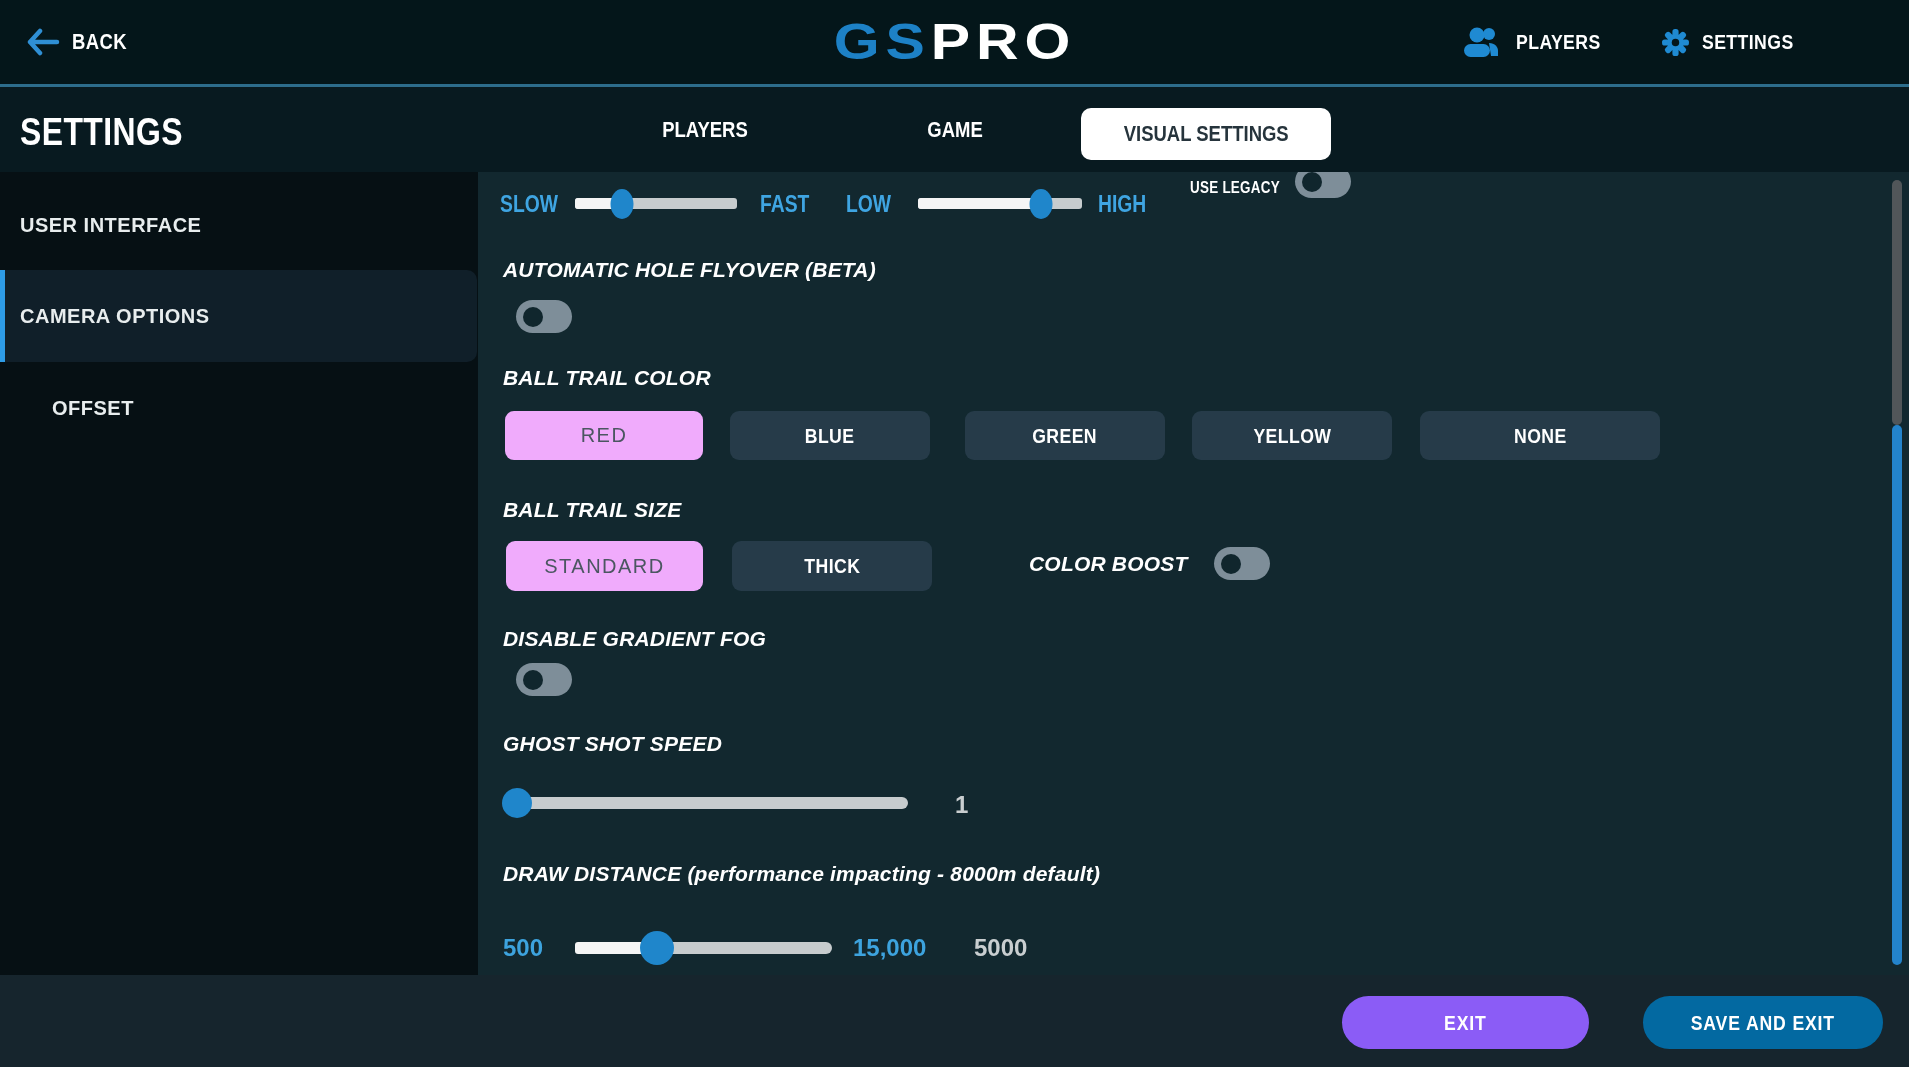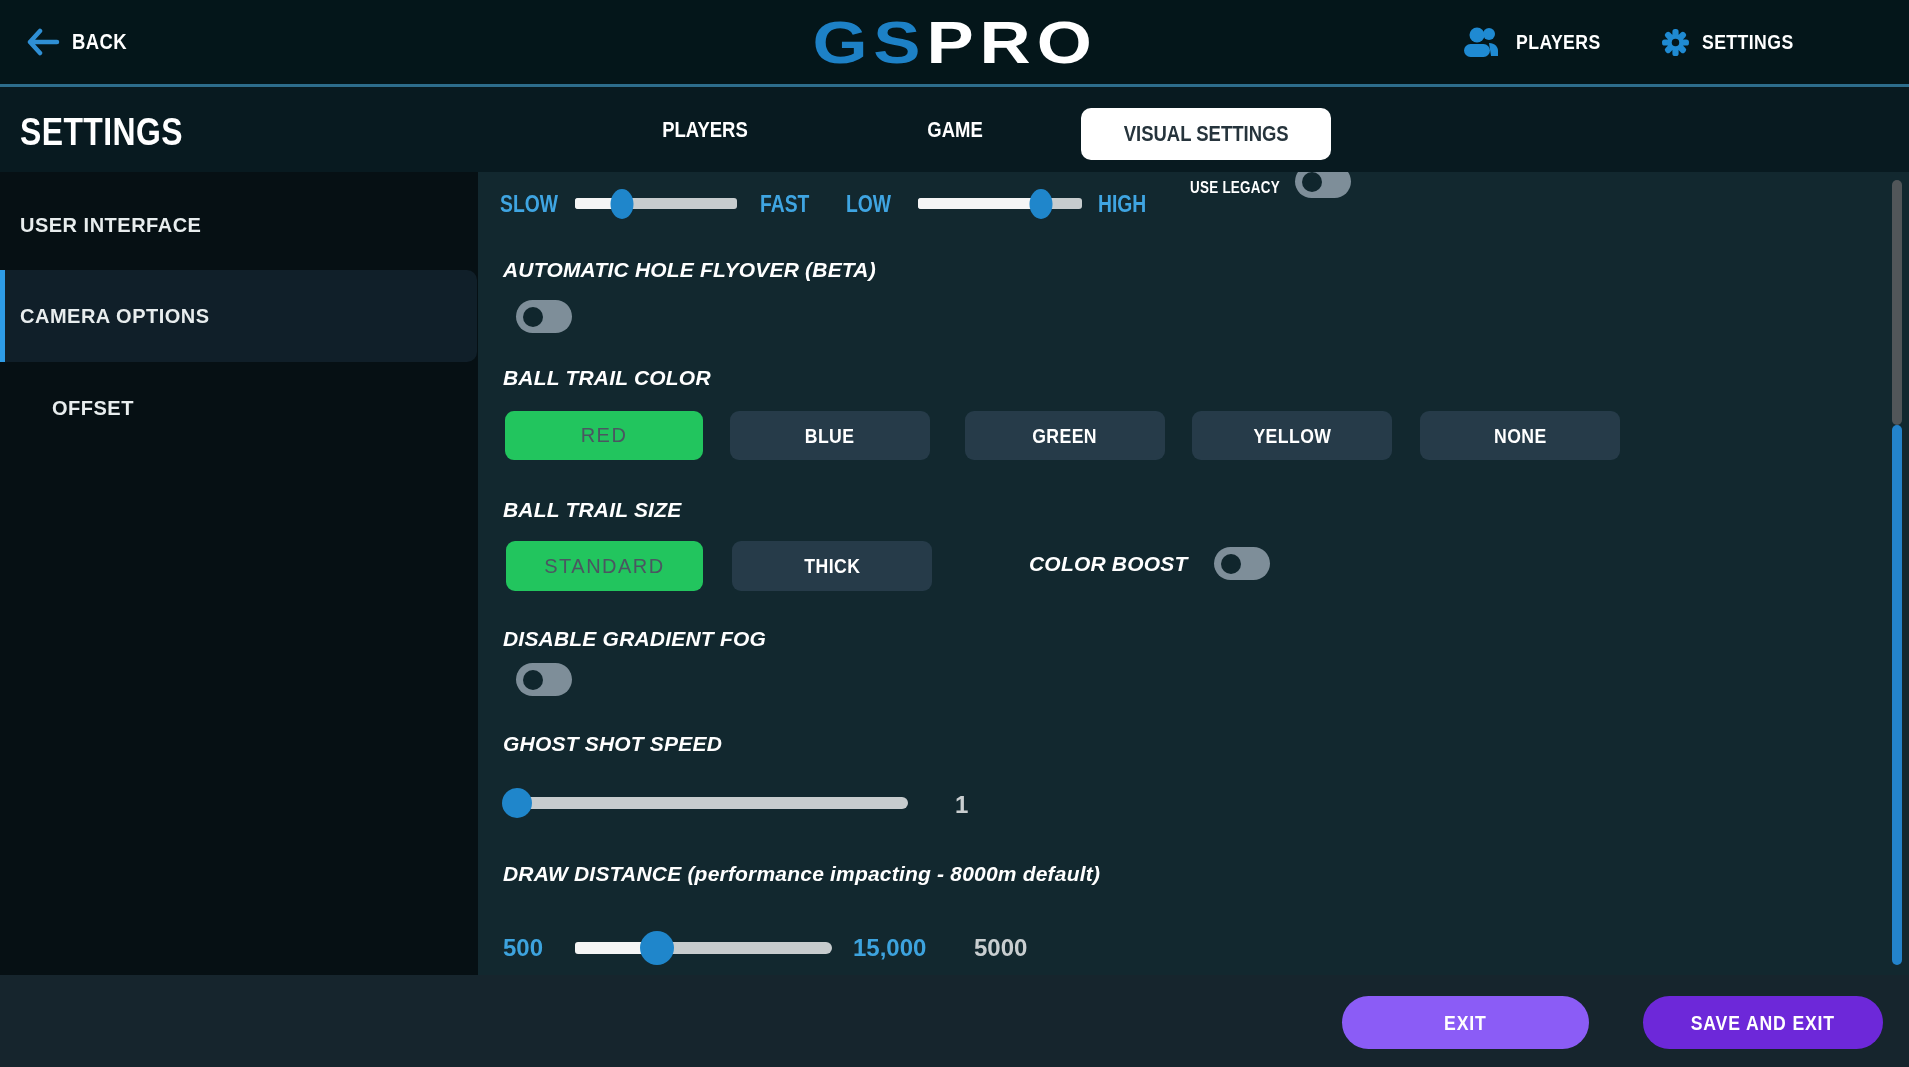--- a/index.html
+++ b/index.html
@@ -9,21 +9,21 @@
   
   .cx{display:inline-block;transform:scaleX(.84);transform-origin:center;white-space:nowrap;}
   .cxl{display:inline-block;transform:scaleX(.84);transform-origin:left center;white-space:nowrap;}
 
   
   .topbar{position:absolute;left:0;top:0;width:100%;height:87px;background:#04161a;
           border-bottom:3px solid #2d6d8c;box-sizing:border-box;z-index:6;}
   .back{position:absolute;left:26px;top:0;height:84px;display:flex;align-items:center;gap:12px;cursor:pointer;}
   .back-text{font-size:22px;font-weight:700;letter-spacing:.5px;color:#fff;}
   .logo{position:absolute;left:50%;top:0;height:84px;transform:translateX(-50%);
-        display:flex;align-items:center;font-weight:700;font-size:60px;letter-spacing:5px;}
+        display:flex;align-items:center;font-weight:700;font-size:50px;letter-spacing:5px;}
   .logo-inner{display:inline-block;transform:scaleX(1.18);transform-origin:center;}
   .logo .gs{color:#1d81c6;}
   .logo .pro{color:#ffffff;}
   .topright{position:absolute;right:98px;top:0;height:84px;display:flex;align-items:center;gap:44px;}
   .tr-item{display:flex;align-items:center;gap:12px;cursor:pointer;}
   .tr-label{font-size:21px;font-weight:700;letter-spacing:.5px;color:#fff;}
 
   
   .headerband{position:absolute;left:0;top:87px;width:100%;height:85px;background:#081a20;z-index:5;}
   .page-title{position:absolute;left:20px;top:24px;font-size:38px;font-weight:700;color:#fff;letter-spacing:.5px;}
@@ -58,37 +58,37 @@
 
   .toggle{position:absolute;width:56px;height:33px;border-radius:17px;background:#7e8e99;cursor:pointer;}
   .toggle .knob{position:absolute;left:7px;top:50%;transform:translateY(-50%);
                 width:20px;height:20px;border-radius:50%;background:#10262d;}
   .legacy-label{position:absolute;left:712px;top:7px;font-size:16px;font-weight:700;color:#fff;letter-spacing:.3px;}
   .legacy-toggle{left:817px;top:-7px;}
 
   .seg{position:absolute;height:49px;border-radius:9px;background:#263b49;display:flex;
        align-items:center;justify-content:center;cursor:pointer;}
   .seg .lbl{color:#fff;font-weight:700;font-size:21px;letter-spacing:.5px;}
-  .seg-selected{background:#22c55e;}
+  .seg-selected{background:#f0abfc;}
   .seg-selected .lbl{color:#4b5661;font-weight:400;transform:none;letter-spacing:1.5px;font-size:20px;}
 
   .num{position:absolute;font-size:24px;font-weight:700;}
   .num-blue{color:#3da3de;}
   .num-gray{color:#c9ced0;}
 
   
   .sb-track{position:absolute;left:1892px;top:180px;width:10px;height:245px;background:#515659;border-radius:5px;z-index:7;}
   .sb-thumb{position:absolute;left:1892px;top:425px;width:10px;height:540px;background:#2383cb;border-radius:5px;z-index:7;}
 
   
   .footer{position:absolute;left:0;top:975px;width:100%;height:92px;background:#16252d;z-index:8;}
   .btn{position:absolute;top:21px;height:53px;border-radius:27px;display:flex;align-items:center;
        justify-content:center;font-size:21px;font-weight:700;color:#fff;letter-spacing:1px;cursor:pointer;}
   .btn-exit{left:1342px;width:247px;background:#8b5cf6;}
-  .btn-save{left:1643px;width:240px;background:#6d28d9;}
+  .btn-save{left:1643px;width:240px;background:#0369a1;}
 </style>
 </head>
 <body>
 
 <div class="root">
 
   <header class="topbar">
     <div class="back">
       <svg width="34" height="28" viewBox="0 0 34 28">
         <path d="M14 3 L4 14 L14 25 M4 14 H31" stroke="#2f8fd4" stroke-width="4.5" fill="none" stroke-linecap="round" stroke-linejoin="round"></path>
@@ -185,21 +185,21 @@
     </div>
     <div class="seg" style="left:252px;top:239px;width:200px;">
       <span class="lbl cx">BLUE</span>
     </div>
     <div class="seg" style="left:487px;top:239px;width:200px;">
       <span class="lbl cx">GREEN</span>
     </div>
     <div class="seg" style="left:714px;top:239px;width:200px;">
       <span class="lbl cx">YELLOW</span>
     </div>
-    <div class="seg" style="left:942px;top:239px;width:200px;align-items:center;">
+    <div class="seg" style="left:942px;top:239px;width:240px;align-items:center;">
       <span class="lbl cx">NONE</span>
     </div>
 
     <span class="field-label" style="left:25px;top:326px;">BALL TRAIL SIZE</span>
     <div class="seg seg-selected" style="left:28px;top:369px;width:197px;height:50px;">
       <span class="lbl">STANDARD</span>
     </div>
     <div class="seg" style="left:254px;top:369px;width:200px;height:50px;">
       <span class="lbl cx">THICK</span>
     </div>

